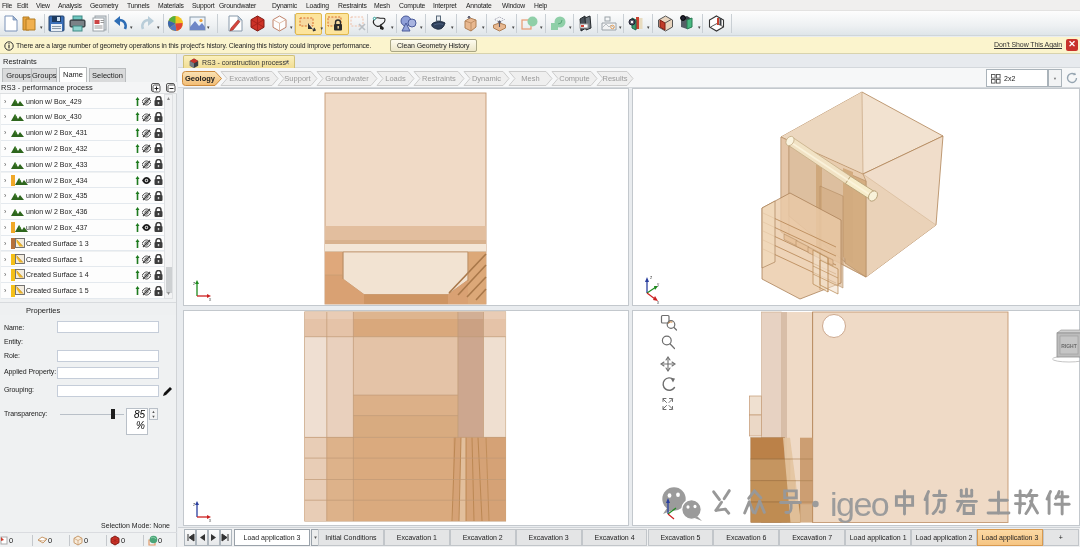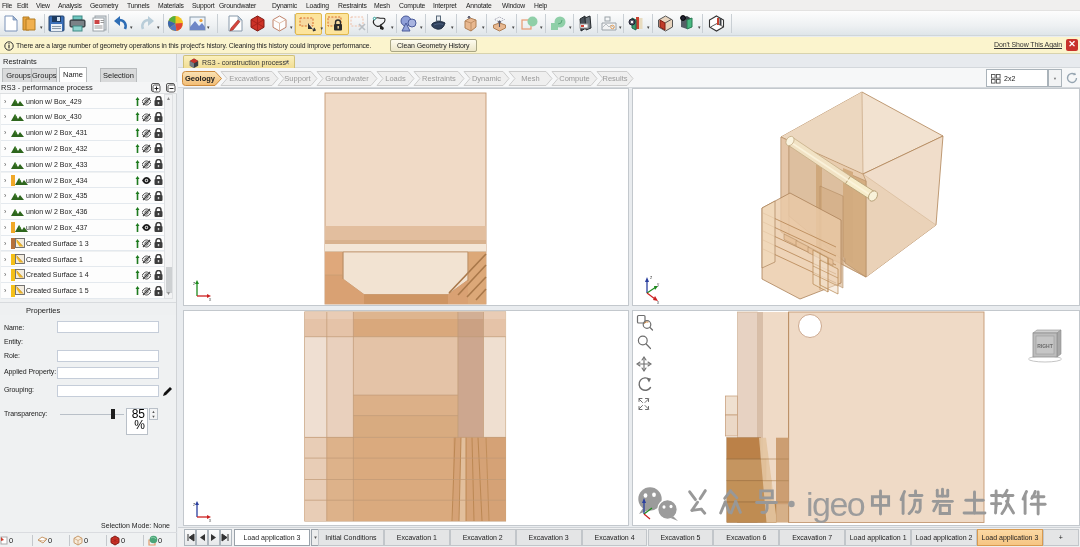--- a/index.html
+++ b/index.html
@@ -43,21 +43,21 @@
 #doctabrow { position:absolute; left:0; top:0; width:902px; height:14px; background:#e7eaee; border-bottom:1px solid #d4d8dc; }
 #doctab { position:absolute; left:5px; top:1px; width:112px; height:13px; background:linear-gradient(#fbf0bc,#f1dd94); border:1px solid #cfc078; border-bottom:none; border-radius:2px 2px 0 0; font-size:7px; color:#333; }
 #wfrow { position:absolute; left:0; top:14px; width:902px; height:20px; background:#f6f7f8; border-bottom:1px solid #d4d8dc; }
 #combo22 { position:absolute; left:808px; top:1px; width:62px; height:18px; background:#fff; border:1px solid #aab3ba; font-size:7px; color:#222; }
 #combo22 .dd { position:absolute; right:-15px; top:-1px; width:14px; height:18px; background:#f2f3f4; border:1px solid #aab3ba; font-size:4px; text-align:center; line-height:17px; color:#777; }
 
 .vp { position:absolute; background:#fff; border:1px solid #c3c8cd; }
 #vp-tl { left:5px; top:34px; width:446px; height:218px; }
 #vp-tr { left:454px; top:34px; width:448px; height:218px; }
 #vp-bl { left:5px; top:256px; width:446px; height:216px; }
-#vp-br { left:454px; top:256px; width:448px; height:216px; }
+#vp-br { left:454px; top:256px; width:448px; height:216px;padding-left:24px; }
 
 #stagebar { position:absolute; left:0; top:473px; width:902px; height:20px; background:#eff0f1; border-top:1px solid #cfd3d7; }
 .navbtn { position:absolute; top:1px; width:12px; height:17px; background:linear-gradient(#fbfbfb,#e6e8ea); border:1px solid #aeb6bd; }
 .stab { position:absolute; top:1px; height:17px; background:#e4e5e6; border:1px solid #c2c6ca; font-size:7px; color:#222; text-align:center; line-height:16px; }
 .stab.hl { background:linear-gradient(#fbd9a4,#f6c583); border-color:#d89a50; }
 svg { display:block; }
 </style>
 </head>
 <body>
 <div id="app">
@@ -278,21 +278,21 @@
     <div id="warnbtn">Clean Geometry History</div>
     <div id="warnlink">Don't Show This Again</div>
     <div id="warnx">✕</div>
   </div>
   <div id="leftpanel">
     <div class="ptitle" style="position:absolute;left:3px;top:3px;">Restraints</div>
     <div id="vistabs">
       <div class="vtab" style="left:2px;width:33px;">Groups</div>
       <div class="vtab" style="left:31px;width:26px;">Groups</div>
       <div class="vtab sel" style="left:59px;width:28px;">Name</div>
-      <div class="vtab" style="left:89px;width:37px;margin-left:11px;">Selection</div>
+      <div class="vtab" style="left:89px;width:37px;">Selection</div>
     </div>
     <div id="treehead">
         <span style="position:absolute;left:1px;top:1px;">RS3 - performance process</span>
       <svg class="abs" style="left:151px;top:1px" width="10" height="10" viewBox="0 0 10 10">
           <rect x="0.5" y="0.5" width="8" height="8" rx="1.5" fill="#fff" stroke="#555"></rect>
           <rect x="2" y="2" width="7" height="7" rx="1.5" fill="#fff" stroke="#555"></rect>
           <path d="M5.5 3.5v4M3.5 5.5h4" stroke="#222"></path>
         </svg>
       <svg class="abs" style="left:166px;top:1px" width="10" height="10" viewBox="0 0 10 10">
           <rect x="0.5" y="0.5" width="8" height="8" rx="1.5" fill="#fff" stroke="#555"></rect>
@@ -570,21 +570,21 @@
       <span class="plabel" style="left:4px;top:332px;">Grouping:</span>
       <div class="pinput" style="top:331px;">
           <div class="pcombo-btn" style="top:-1px;">▼</div>
         </div>
       <svg class="abs" style="left:162px;top:332px;" width="11" height="11" viewBox="0 0 11 11">
           <path d="M1 10l1-3 6-6 2 2-6 6z" fill="#111"></path>
         </svg>
       <span class="plabel" style="left:4px;top:356px;">Transparency:</span>
       <div style="position:absolute;left:60px;top:360px;width:64px;height:1px;background:#b9c0c8;"></div>
       <div style="position:absolute;left:111px;top:355px;width:3.5px;height:10px;background:#1d1d1d;"></div>
-      <div style="position:absolute;left:126px;top:354px;width:22px;height:27px;background:#fff;border:1px solid #b9c0c8;font-size:12px;text-align:right;line-height:11px;padding-right:2px;">85 %</div>
+      <div style="position:absolute;left:126px;top:354px;width:22px;height:27px;background:#fff;border:1px solid #b9c0c8;font-size:10px;text-align:right;line-height:11px;padding-right:2px;font-style:italic;">85 %</div>
       <div style="position:absolute;left:149px;top:354px;width:9px;height:12px;background:#f3f4f5;border:1px solid #b9c0c8;font-size:4px;line-height:5px;text-align:center;color:#555;">▲<br>▼</div>
     </div>
     <div id="selmode">Selection Mode: None</div>
     <div id="statrow">
       <svg class="abs" style="left:0;top:3px" width="8" height="9" viewBox="0 0 8 9">
           <rect x="1" y="1" width="6" height="7" fill="#fff" stroke="#aaa"></rect>
           <path d="M1 1l3 3-3 1z" fill="#d03a2a"></path>
         </svg>
         <span class="abs" style="left:9px;top:3px;">0</span>
       <div class="abs" style="left:32px;top:2px;width:1px;height:11px;background:#c4c8cc;"></div>

